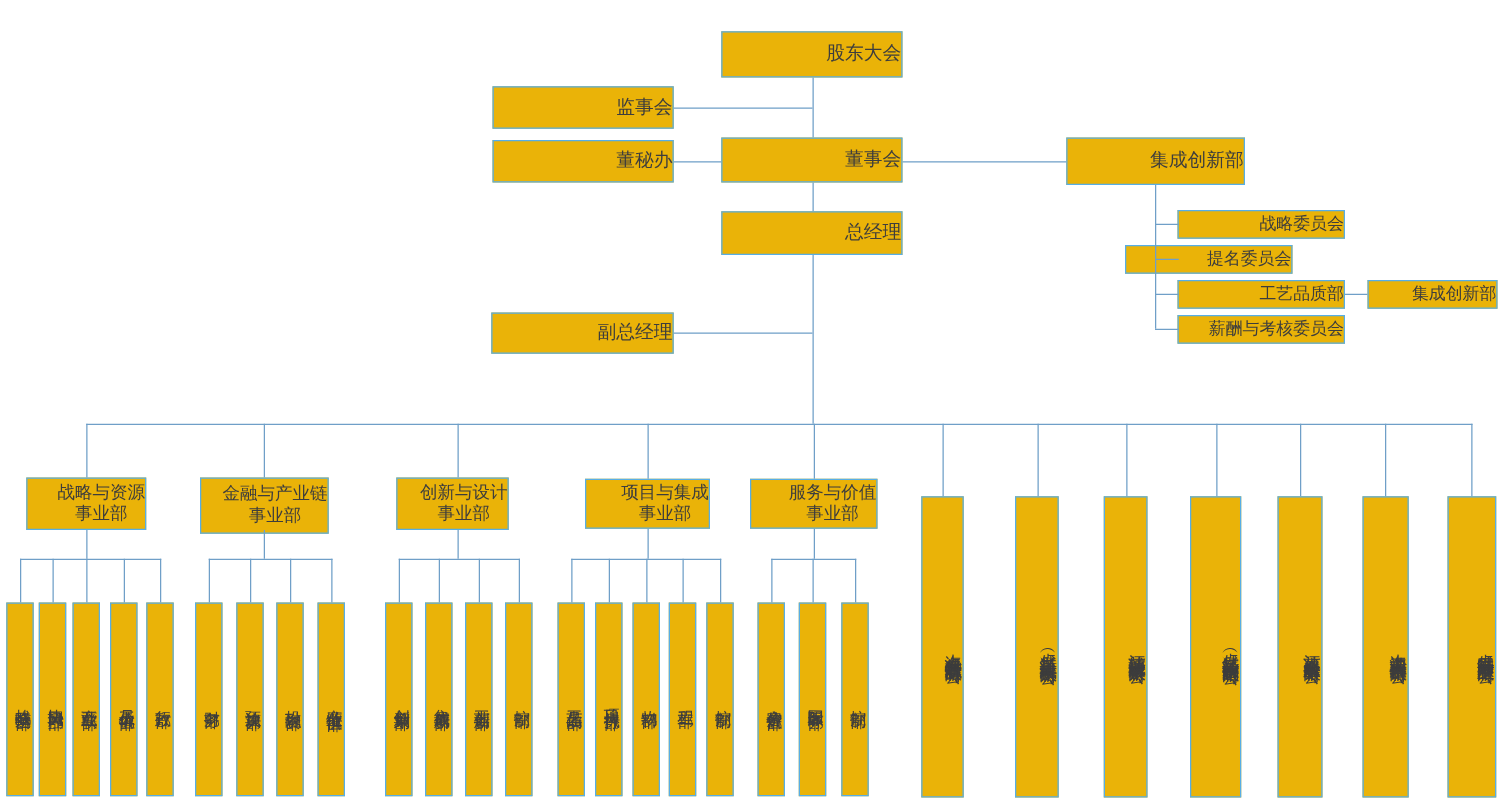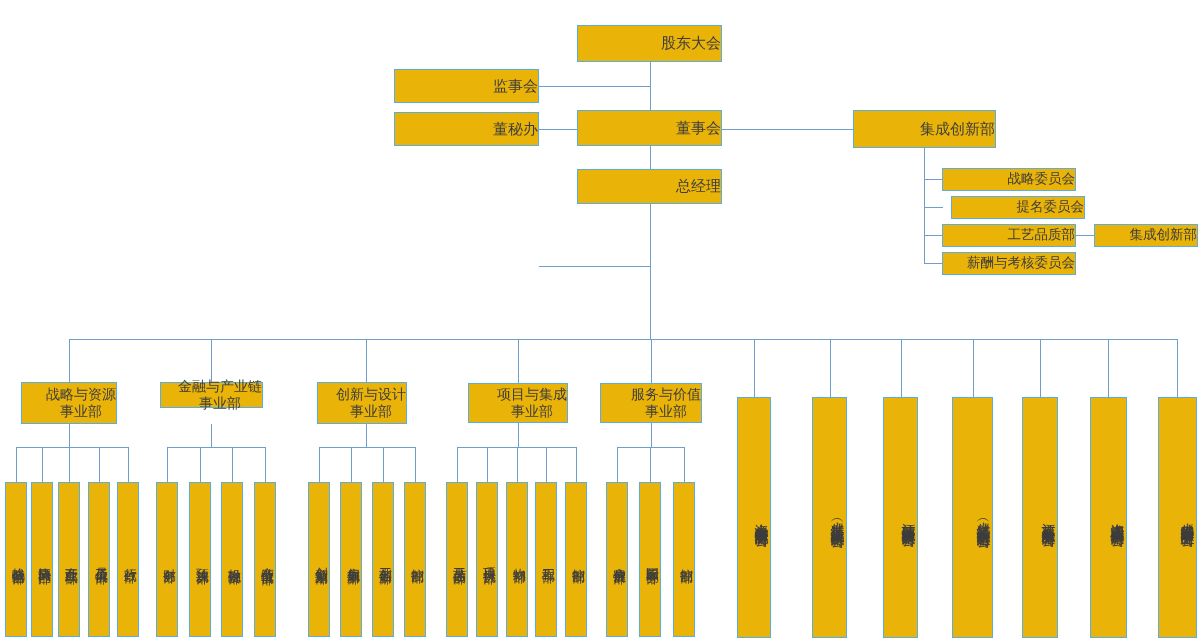--- a/index.html
+++ b/index.html
@@ -50,42 +50,45 @@
   </div>
 
   <div class="node lv1" style="left:853px;top:110px;width:143px;height:38px">
     <span class="lbl">集成创新部</span>
   </div>
 
   <div class="node lv1" style="left:577px;top:169px;width:145px;height:35px">
     <span class="lbl">总经理</span>
   </div>
 
+  <div class="node lv1" style="left:393px;top:250px;width:146px;height:33px">
+    <span class="lbl">副总经理</span>
+  </div>
 
   <div class="node cmt" style="left:942px;top:168px;width:134px;height:23px">
     <span class="lbl">战略委员会</span>
   </div>
-  <div class="node cmt" style="left:951px;top:196px;width:134px;height:23px">
+  <div class="node cmt" style="left:900px;top:196px;width:134px;height:23px">
     <span class="lbl">提名委员会</span>
   </div>
   <div class="node cmt" style="left:942px;top:224px;width:134px;height:23px">
     <span class="lbl">工艺品质部</span>
   </div>
   <div class="node cmt" style="left:942px;top:252px;width:134px;height:23px">
     <span class="lbl">薪酬与考核委员会</span>
   </div>
   <div class="node cmt" style="left:1094px;top:224px;width:104px;height:23px">
     <span class="lbl">集成创新部</span>
   </div>
 
   <div class="node divn" style="left:21px;top:382px;width:96px;height:42px">
     <span class="lbl">战略与资源
 事业部</span>
   </div>
-  <div class="node divn" style="left:160px;top:382px;width:103px;height:26px">
+  <div class="node divn" style="left:160px;top:382px;width:103px;height:45px">
     <span class="lbl">金融与产业链
 事业部</span>
   </div>
   <div class="node divn" style="left:317px;top:382px;width:90px;height:42px">
     <span class="lbl">创新与设计
 事业部</span>
   </div>
   <div class="node divn" style="left:468px;top:383px;width:100px;height:40px">
     <span class="lbl">项目与集成
 事业部</span>

